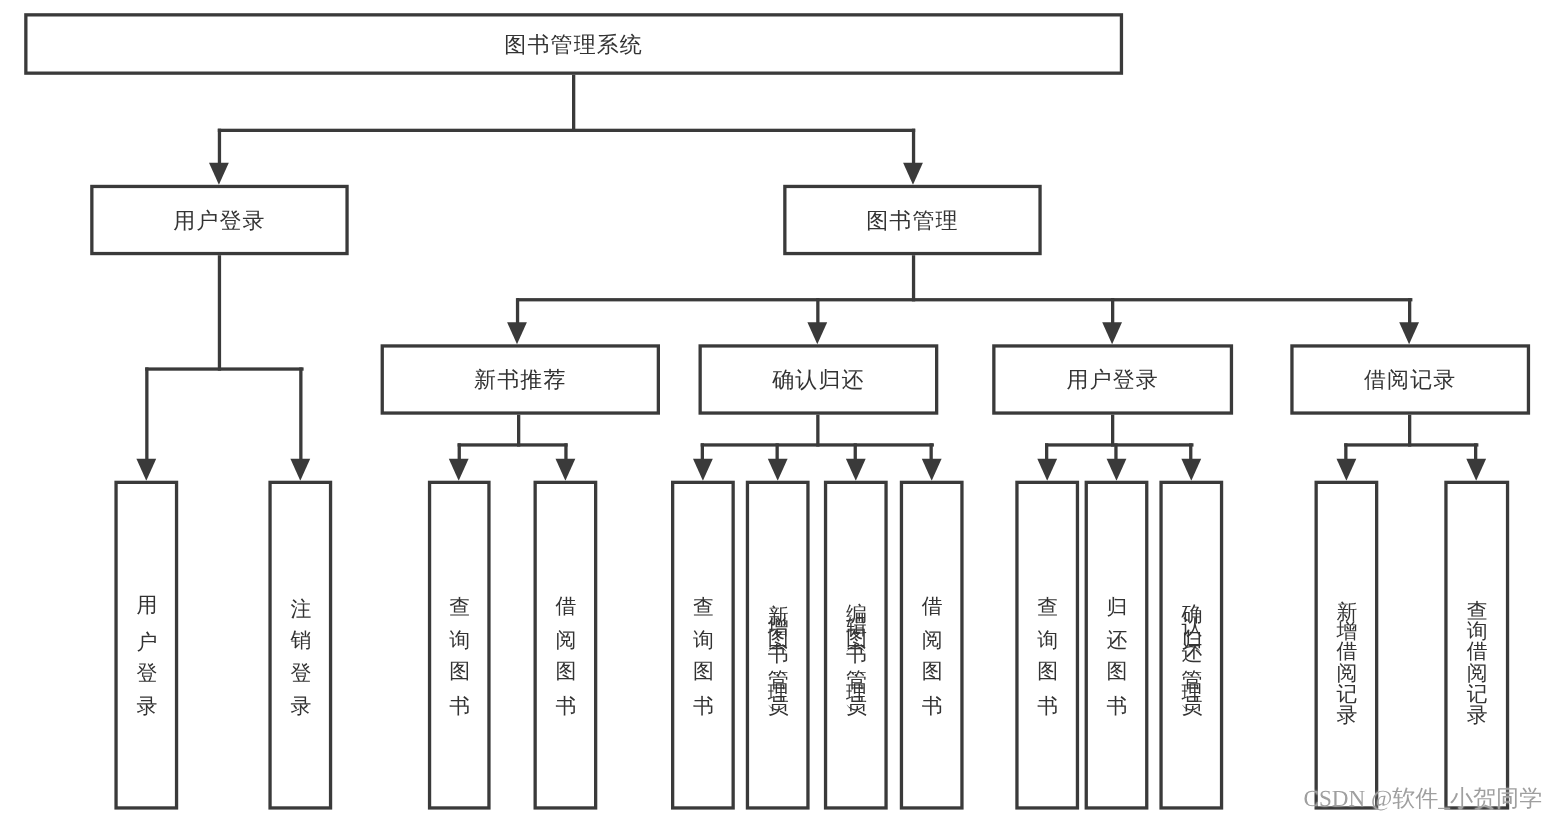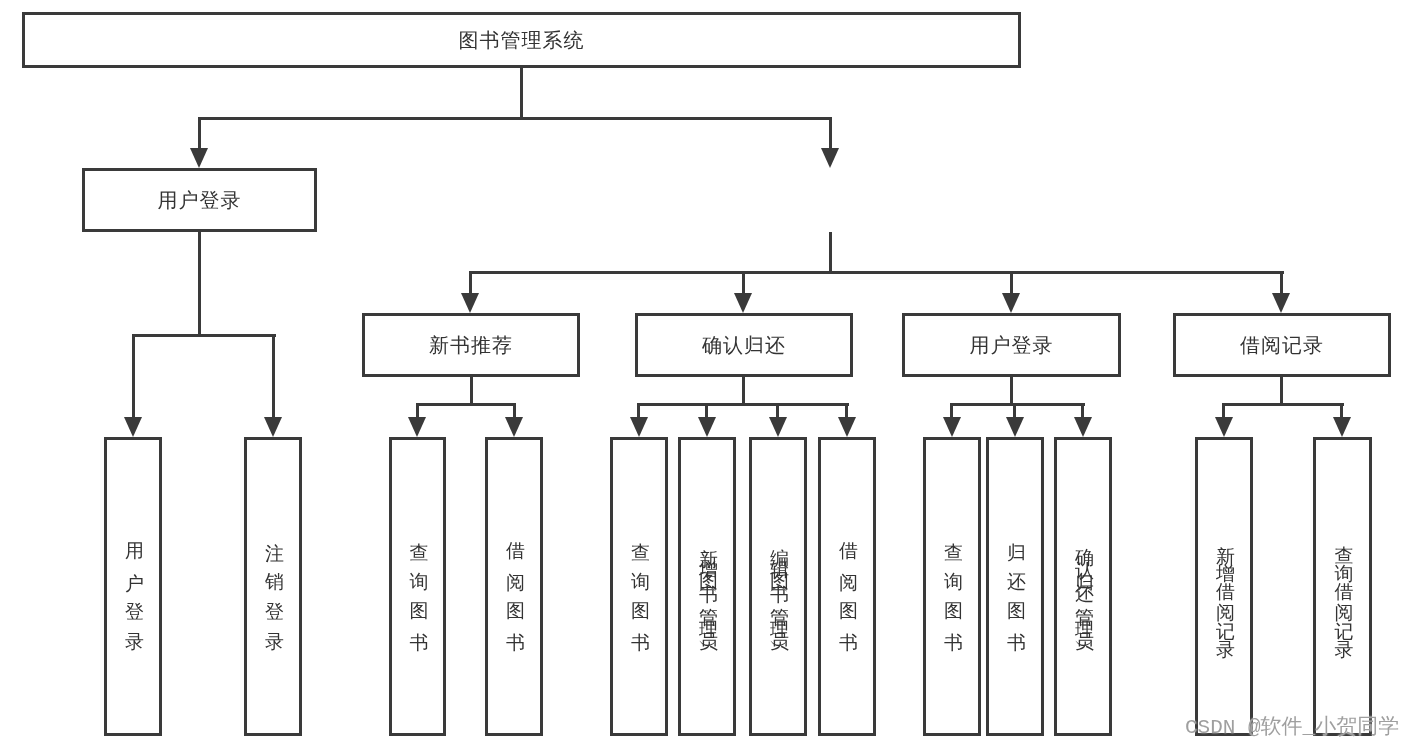--- a/index.html
+++ b/index.html
@@ -6,21 +6,21 @@
     --line:#3a3a3a;
     --text:#333333;
     --wm:#9f9f9f;
     --bg:#ffffff;
   }
   html,body{margin:0;padding:0;background:var(--bg);}
   #stage{
     position:relative;
     width:1405px;height:747px;
     background:var(--bg);
-    font-family:Liberation Mono, monospace;
+    font-family:Liberation Serif, serif;
     color:var(--text);
     overflow:hidden;
   }
   .node{
     position:absolute;
     border:3px solid var(--line);
     background:#fff;
     display:flex;align-items:center;justify-content:center;
     font-size:20px;
     letter-spacing:1px;
@@ -70,40 +70,43 @@
   <div class="vl" style="left:520px;top:68px;height:50px;"></div>
   <div class="hl" style="left:198px;top:117px;width:634px;"></div>
   <div class="vl" style="left:198px;top:117px;height:32px;"></div>
   <div class="arrow" style="left:190px;top:148px;"></div>
   <div class="vl" style="left:829px;top:117px;height:32px;"></div>
   <div class="arrow" style="left:821px;top:148px;"></div>
 
   <div class="node" style="left:82px;top:168px;width:235px;height:64px;">
     <span>用户登录</span>
   </div>
+  <div class="node" style="left:712px;top:168px;width:235px;height:64px;">
+    <span>图书管理</span>
+  </div>
 
   <div class="vl" style="left:198px;top:232px;height:105px;"></div>
   <div class="hl" style="left:132px;top:334px;width:144px;"></div>
   <div class="vl" style="left:132px;top:334px;height:84px;"></div>
   <div class="arrow" style="left:124px;top:417px;"></div>
   <div class="vl" style="left:272px;top:334px;height:84px;"></div>
   <div class="arrow" style="left:264px;top:417px;"></div>
 
   <div class="vl" style="left:829px;top:232px;height:42px;"></div>
   <div class="hl" style="left:470px;top:271px;width:814px;"></div>
   <div class="vl" style="left:469px;top:271px;height:24px;"></div>
   <div class="arrow" style="left:461px;top:293px;"></div>
   <div class="vl" style="left:742px;top:271px;height:24px;"></div>
   <div class="arrow" style="left:734px;top:293px;"></div>
   <div class="vl" style="left:1010px;top:271px;height:24px;"></div>
   <div class="arrow" style="left:1002px;top:293px;"></div>
   <div class="vl" style="left:1280px;top:271px;height:24px;"></div>
   <div class="arrow" style="left:1272px;top:293px;"></div>
 
-  <div class="node" style="left:362px;top:313px;width:218px;height:64px;">
+  <div class="node" style="left:346px;top:313px;width:254px;height:64px;">
     <span>新书推荐</span>
   </div>
   <div class="node" style="left:635px;top:313px;width:218px;height:64px;">
     <span>确认归还</span>
   </div>
   <div class="node" style="left:902px;top:313px;width:219px;height:64px;">
     <span>用户登录</span>
   </div>
   <div class="node" style="left:1173px;top:313px;width:218px;height:64px;justify-content:center;">
     <span>借阅记录</span>

